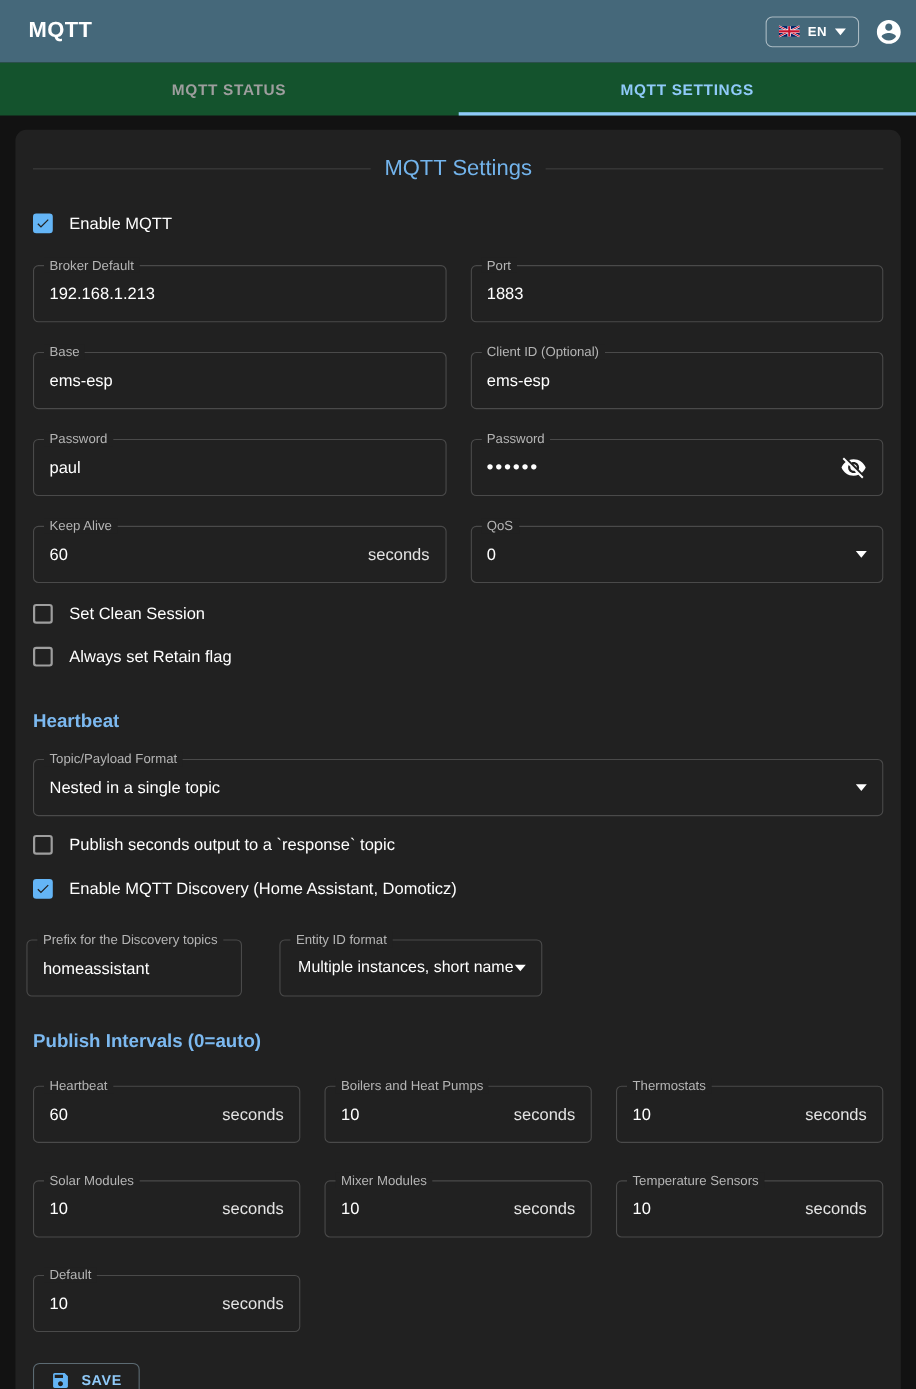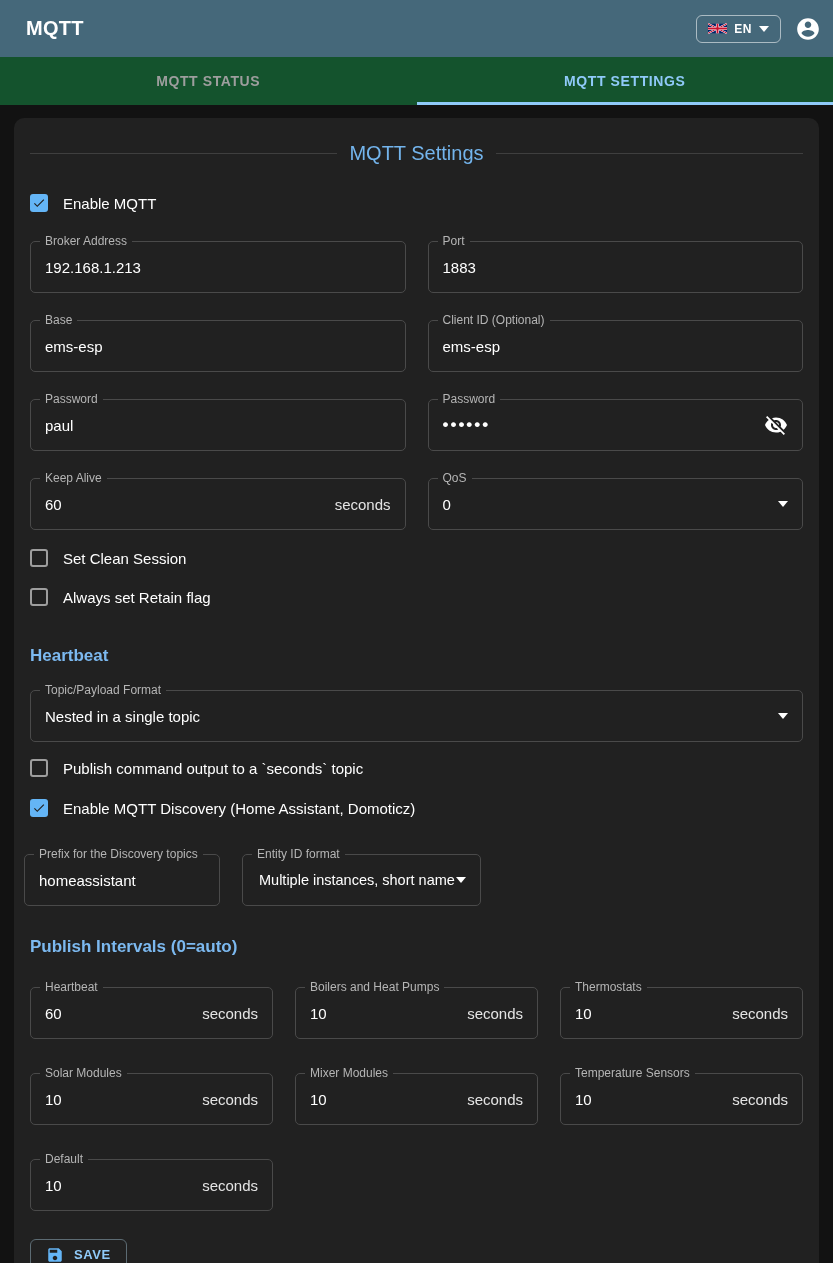--- a/index.html
+++ b/index.html
@@ -113,21 +113,21 @@
   
   .section-h {
     color: #7cb9f0; font-size: 17px; font-weight: 700;
   }
   .h-formatting { margin: 40px 0 0 0; }
   .h-intervals { margin: 31px 0 0 0; }
 
   .topic-field { margin-top: 24px; }
 
   .discovery-row {
-    display: flex; gap: 22px; margin-top: 37px; margin-left: -6px;
+    display: flex; gap: 34px; margin-top: 37px; margin-left: -6px;
   }
   .field.prefix-field { width: 196px; }
   .field.entity-field { width: 239px; padding-left: 16px; }
 
   
   .save-btn {
     margin-top: 28px;
     display: inline-flex; align-items: center; gap: 10px;
     padding: 6px 15px; height: 31px;
     background: transparent;
@@ -180,21 +180,21 @@
           <path fill="#212121" d="M9 16.17L4.83 12l-1.42 1.41L9 19 21 7l-1.41-1.41z"></path>
         </svg>
     </span>
     <span>Enable MQTT</span>
   </div>
 
   
   <div class="grid-2">
 
     <div class="field">
-      <span class="flabel">Broker Address</span>
+      <span class="flabel">Broker Default</span>
       <span class="fvalue">192.168.1.213</span>
     </div>
 
     <div class="field">
       <span class="flabel">Port</span>
       <span class="fvalue">1883</span>
     </div>
 
     <div class="field">
       <span class="flabel">Base</span>
@@ -247,21 +247,21 @@
   <div class="section-h h-formatting">Heartbeat</div>
 
   <div class="field topic-field">
     <span class="flabel">Topic/Payload Format</span>
     <span class="fvalue">Nested in a single topic</span>
     <span class="sel-caret"></span>
   </div>
 
   <div class="check-row row-response">
     <span class="cbx unchecked"></span>
-    <span>Publish command output to a `seconds` topic</span>
+    <span>Publish seconds output to a `response` topic</span>
   </div>
 
   <div class="check-row row-discovery">
     <span class="cbx checked">
       <svg width="14" height="14" viewBox="0 0 24 24">
           <path fill="#212121" d="M9 16.17L4.83 12l-1.42 1.41L9 19 21 7l-1.41-1.41z"></path>
         </svg>
     </span>
     <span>Enable MQTT Discovery (Home Assistant, Domoticz)</span>
   </div>

